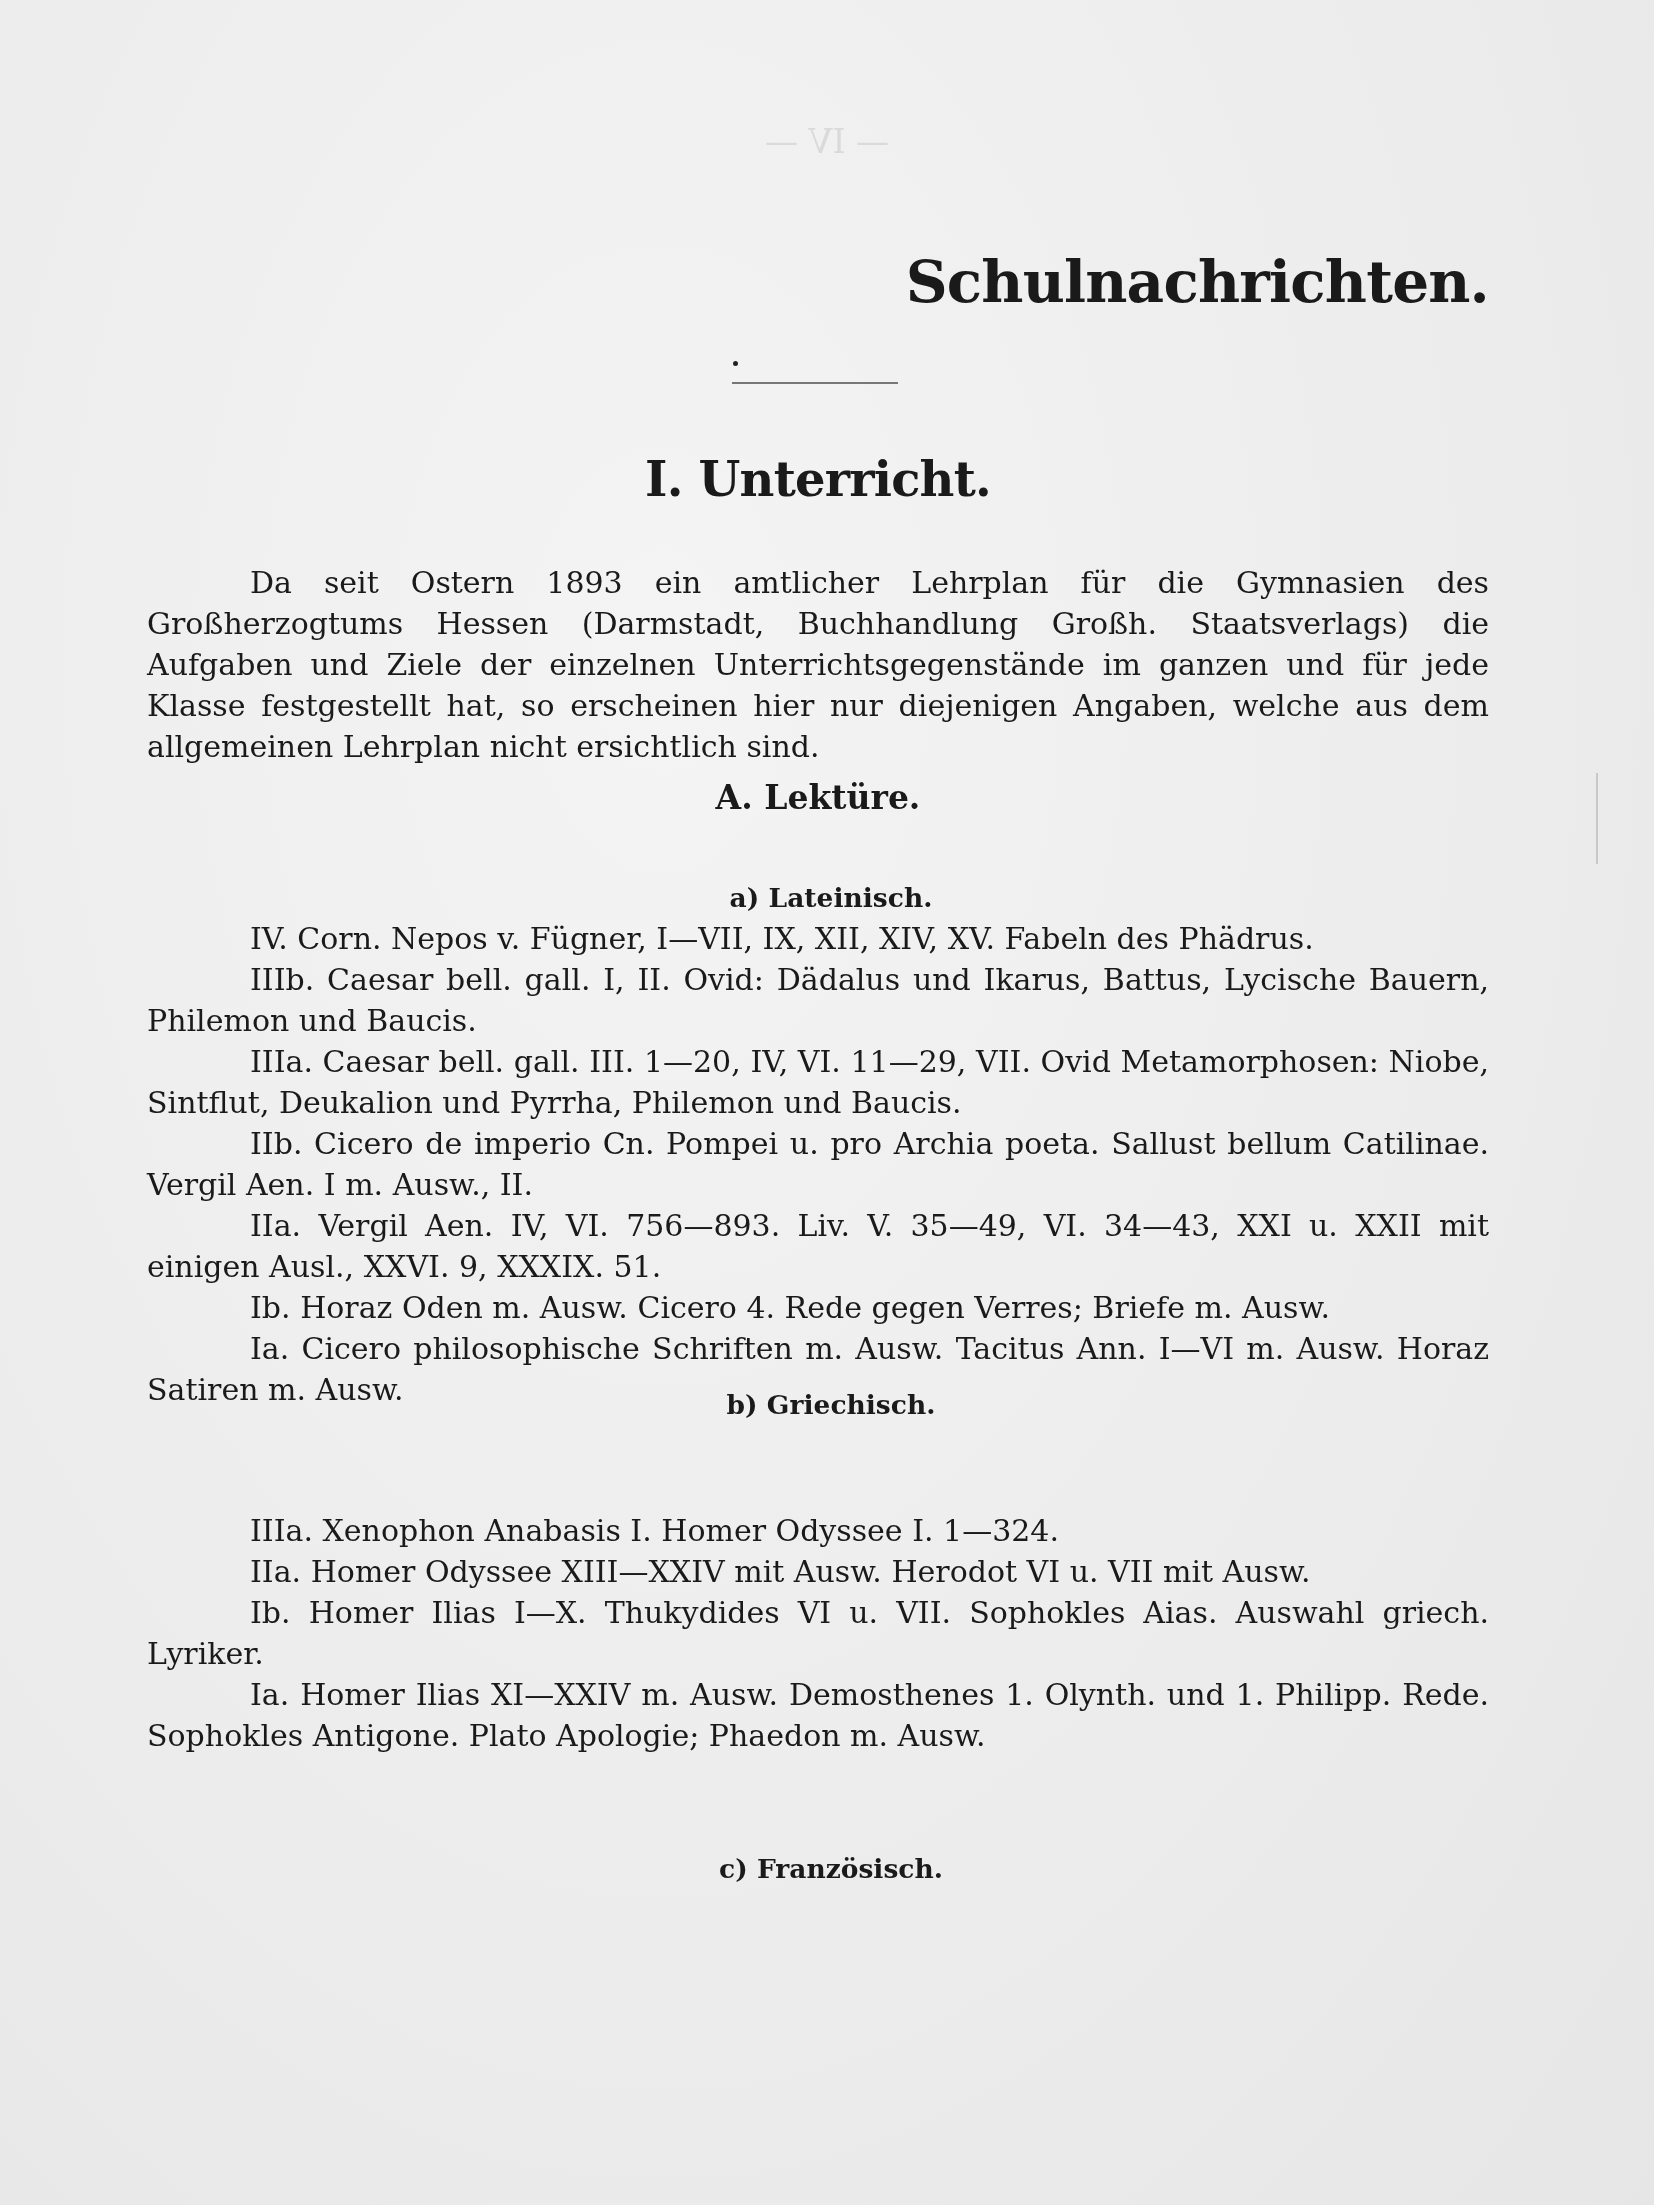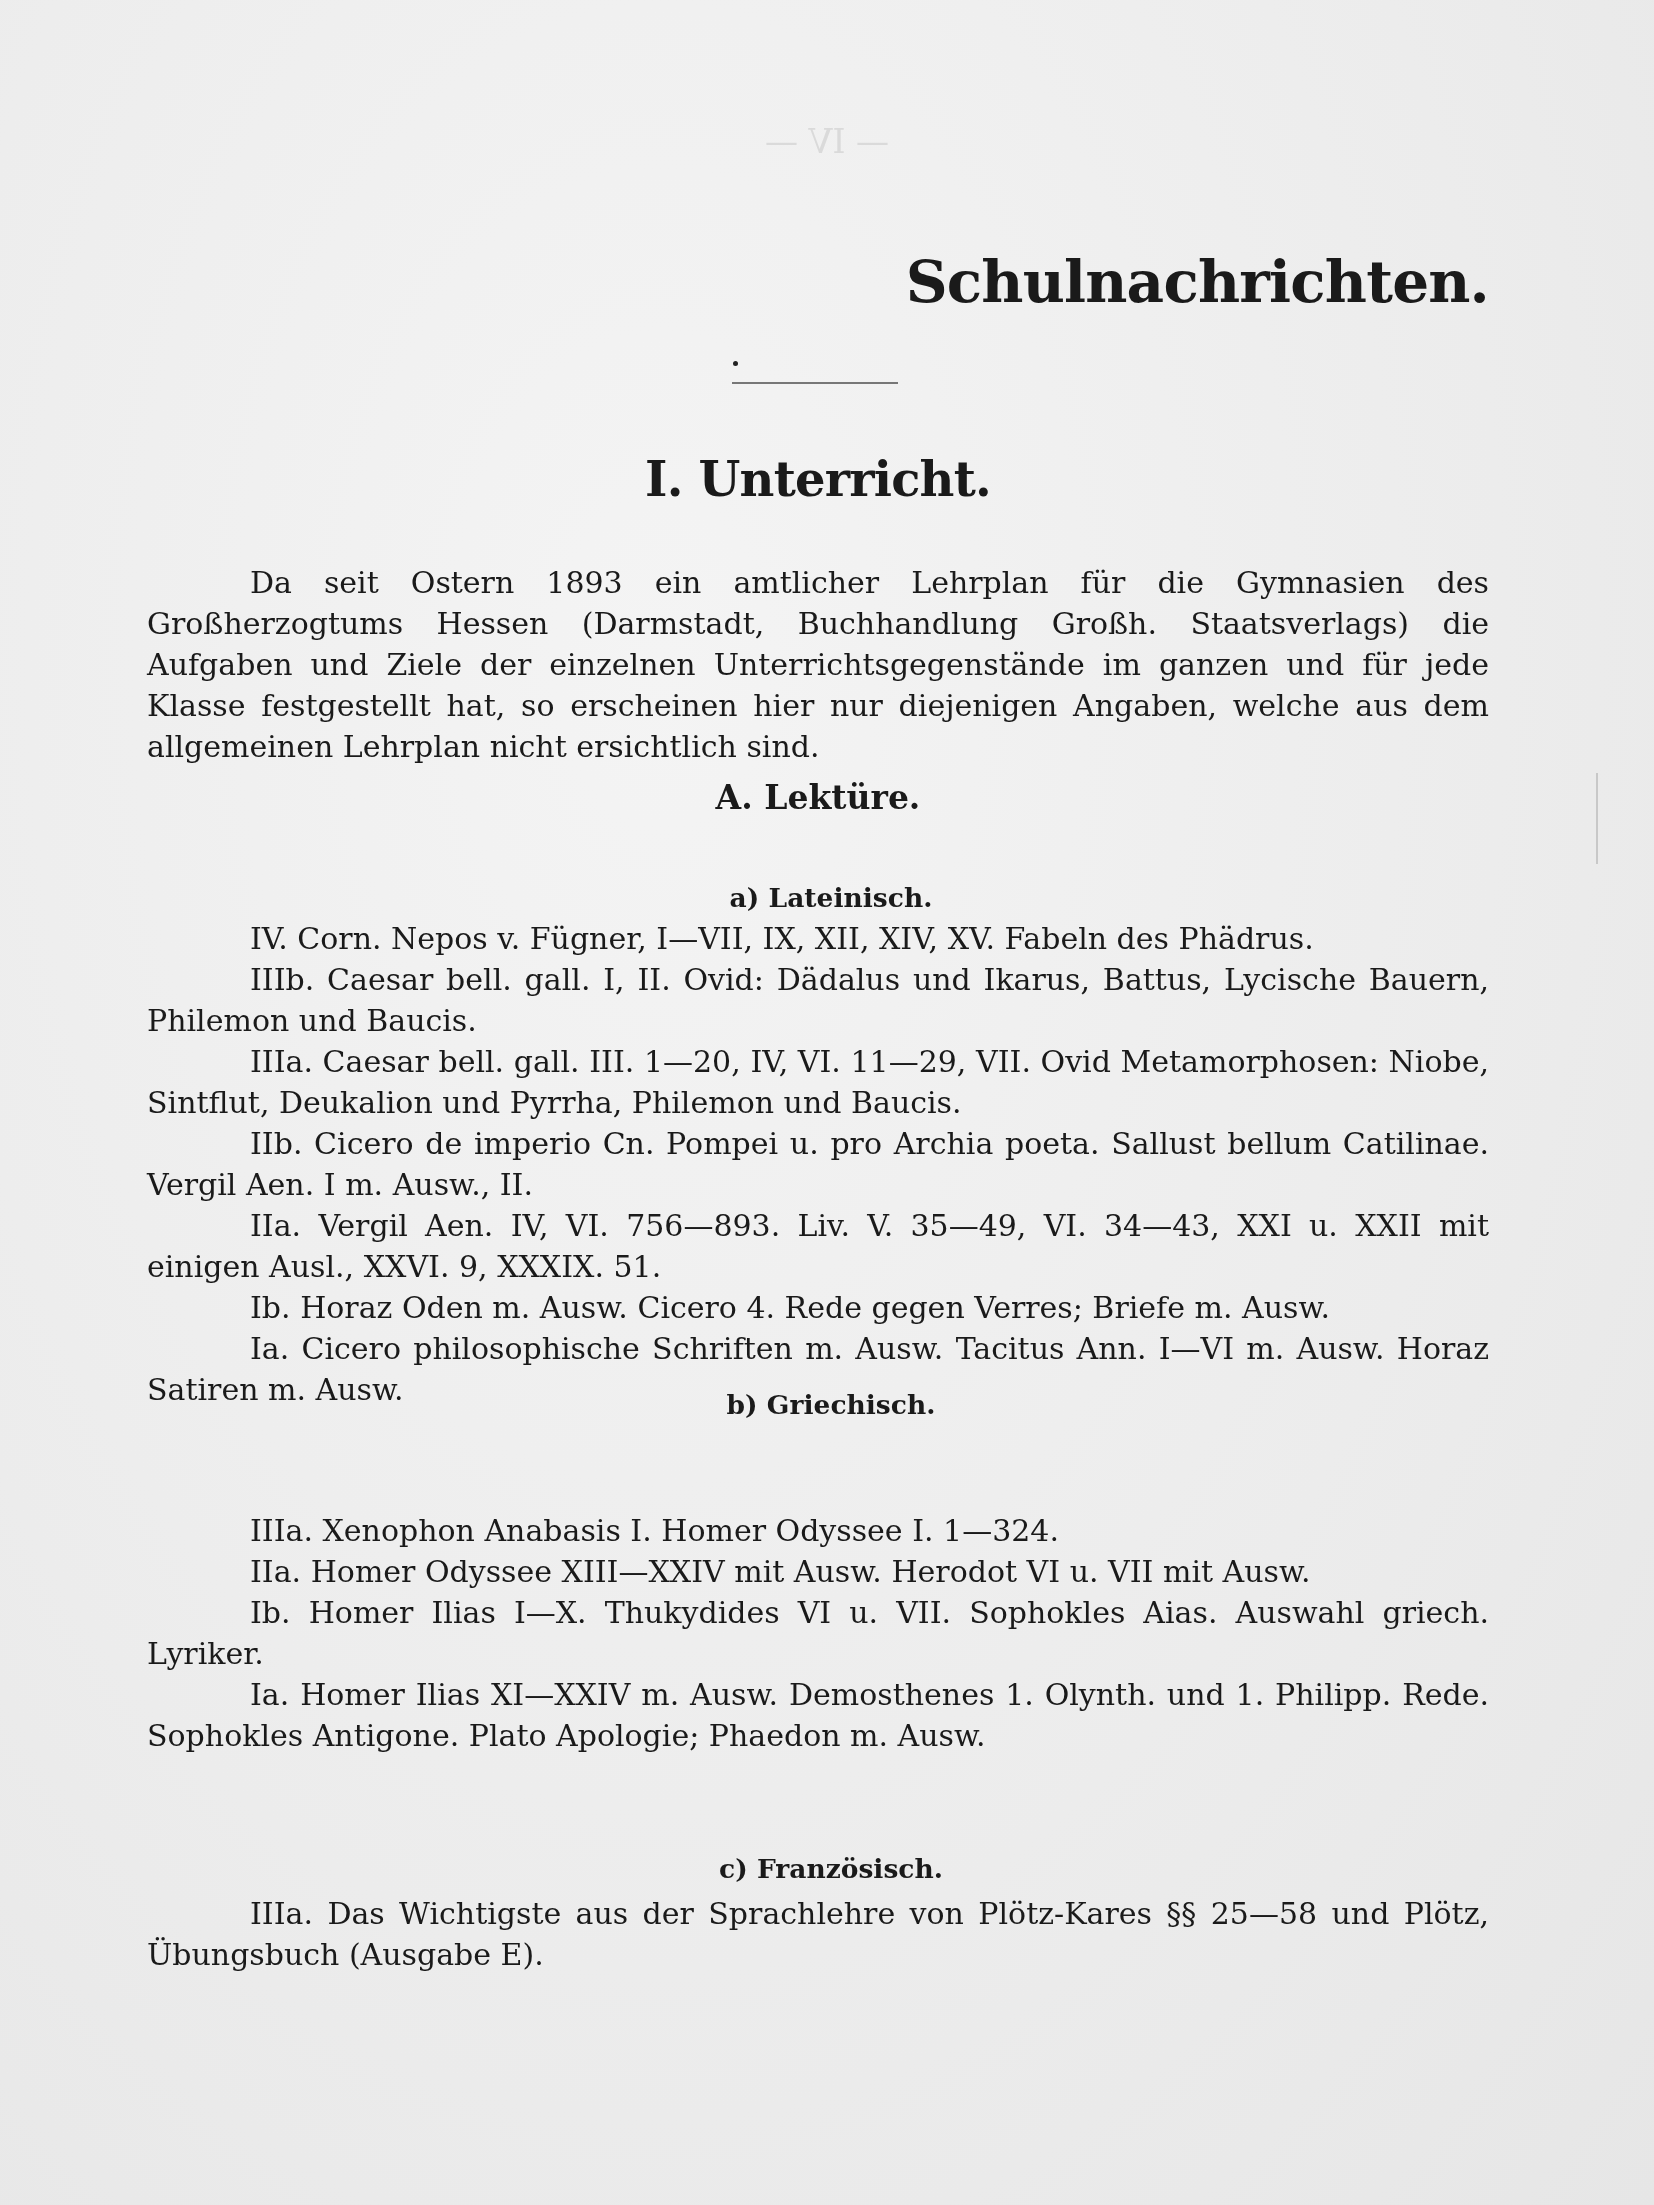--- a/index.html
+++ b/index.html
@@ -96,16 +96,15 @@
   <h4 class="hsub gr-h">b) Griechisch.</h4>
   <div class="body gr">
     <p class="p">IIIa. Xenophon Anabasis I. Homer Odyssee I. 1—324.</p>
     <p class="p">IIa. Homer Odyssee XIII—XXIV mit Ausw. Herodot VI u. VII mit Ausw.</p>
     <p class="p">Ib. Homer Ilias I—X. Thukydides VI u. VII. Sophokles Aias. Auswahl griech. Lyriker.</p>
     <p class="p">Ia. Homer Ilias XI—XXIV m. Ausw. Demosthenes 1. Olynth. und 1. Philipp. Rede. Sophokles Antigone. Plato Apologie; Phaedon m. Ausw.</p>
   </div>
 
   <h4 class="hsub fr-h">c) Französisch.</h4>
   <div class="body fr">
-    <p class="p">IIIa. Das Wichtigste aus der Sprachlehre von Plötz-Kares §§ 25—58 und Plötz, Übungsbuch (Ausgabe E).</p>
   </div>
 </div>
 
 
 </body></html>

